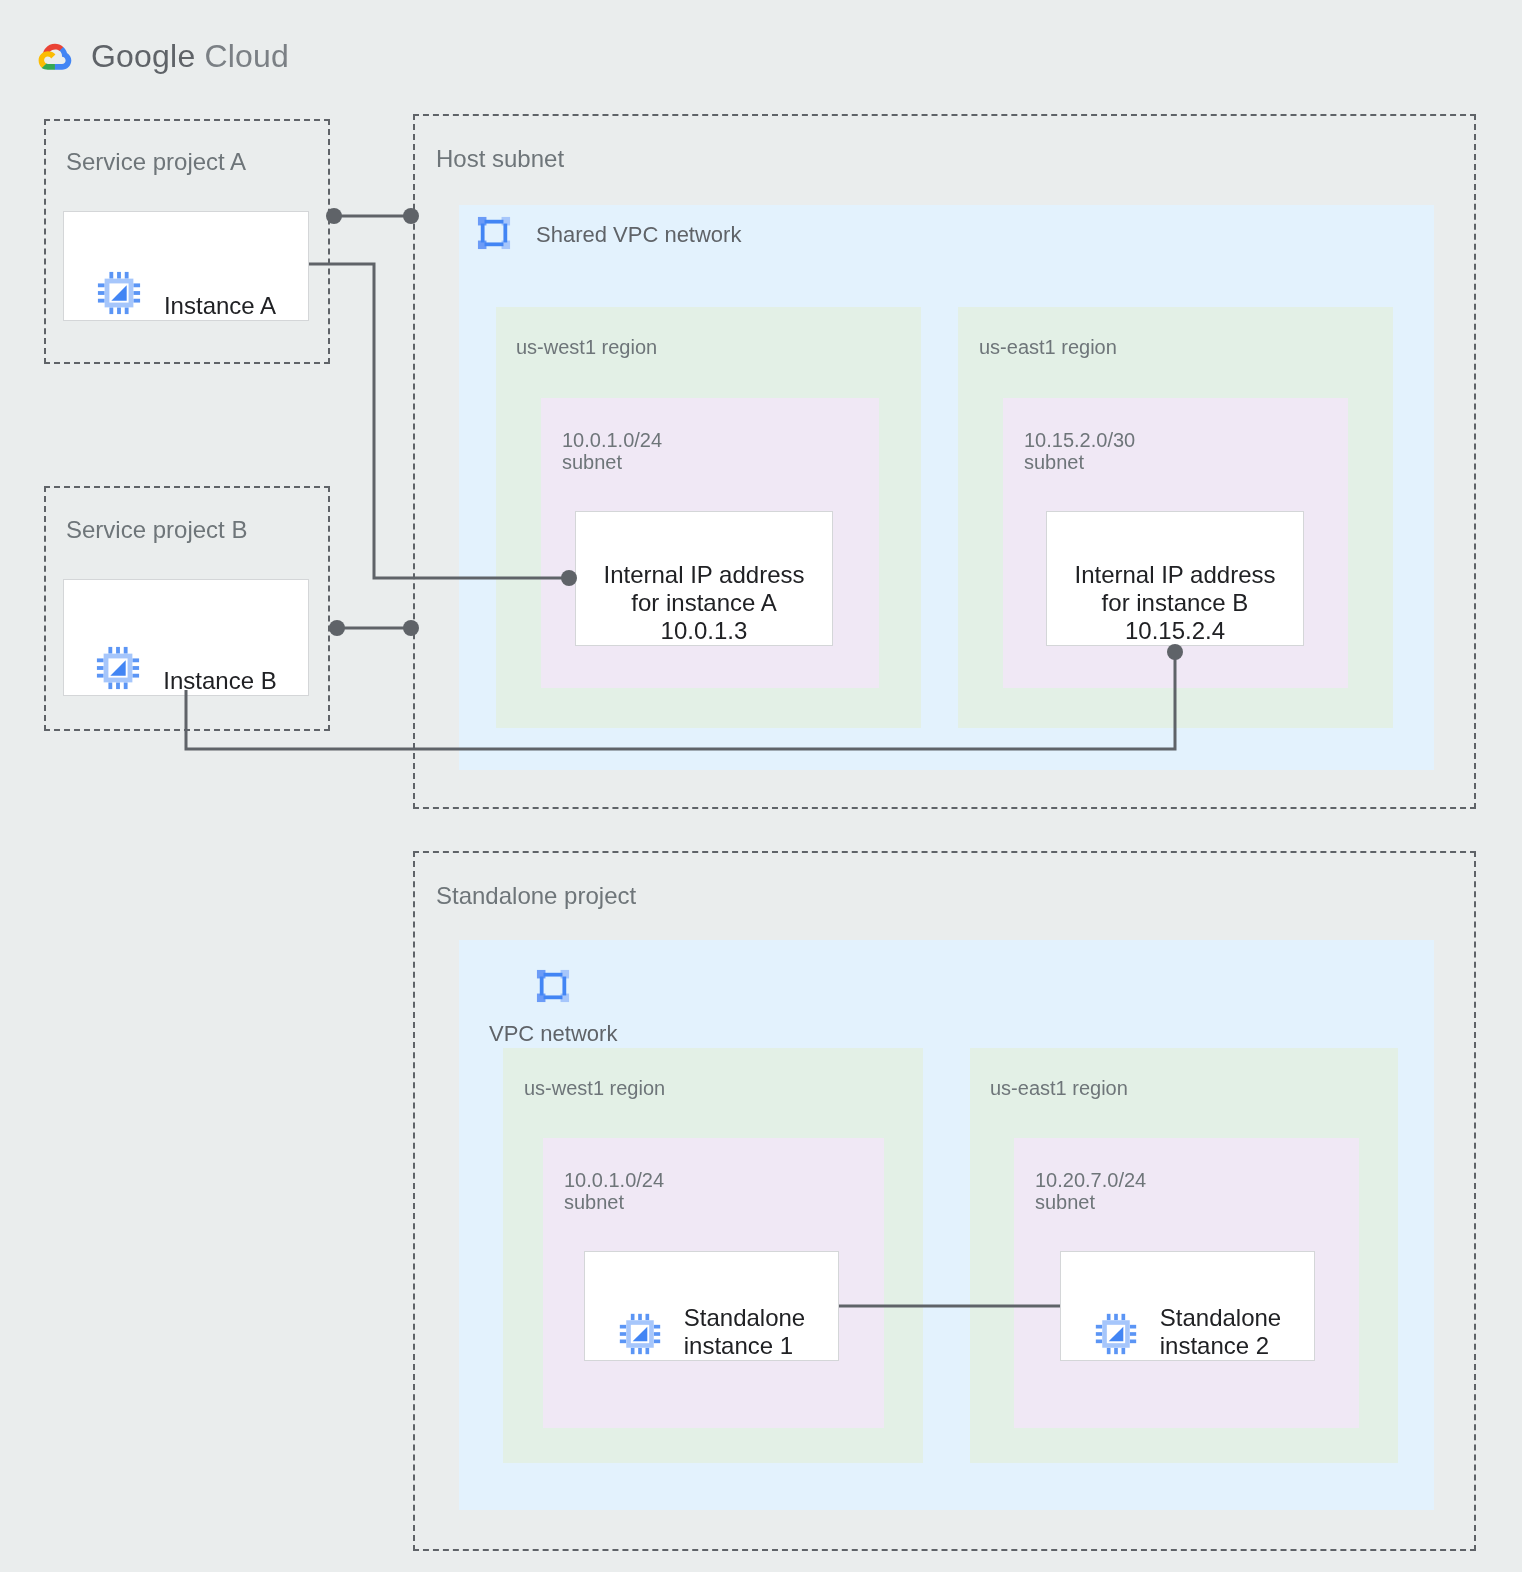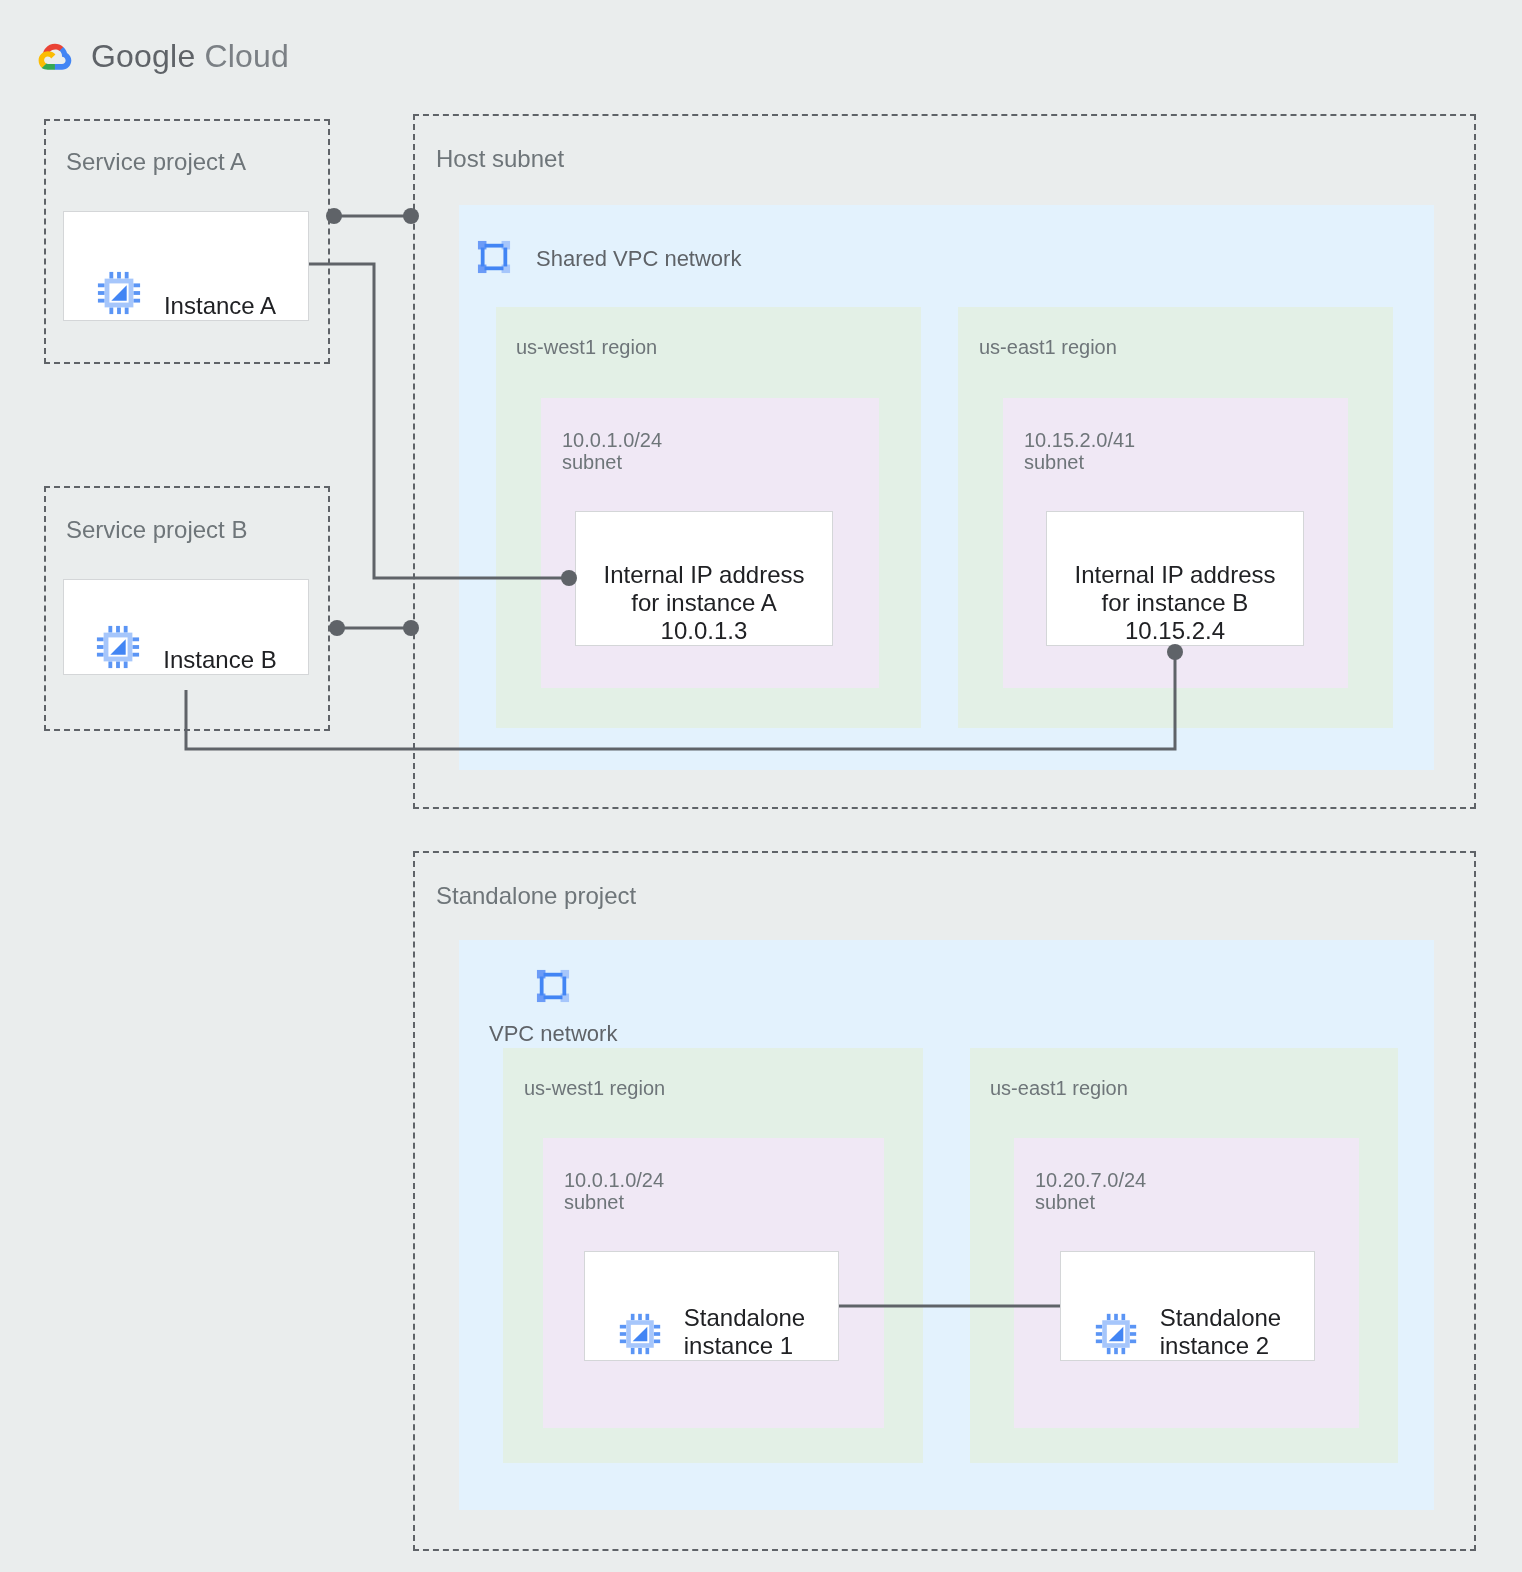--- a/index.html
+++ b/index.html
@@ -128,21 +128,21 @@
         <rect x="14" y="14" width="20" height="20" fill="#ffffff"></rect>
         <path d="M16 32 L32 32 L32 16 Z" fill="#4285f4"></path>
       </svg>
     </span>
     <span class="node-text">Instance A</span>
   </div>
 
   <div class="proj" style="left:44px;top:486px;width:286px;height:245px;"></div>
   <div class="proj-label" style="left:66px;top:516px;">Service project B</div>
 
-  <div class="node with-icon" style="left:63px;top:579px;width:246px;height:96px;">
+  <div class="node with-icon" style="left:63px;top:579px;width:246px;height:117px;">
     <span class="icon-chip">
       <svg width="46" height="46" viewBox="0 0 48 48" xmlns="http://www.w3.org/2000/svg">
         <g fill="#5b95f5">
           <rect x="14" y="2" width="4" height="7"></rect>
             <rect x="22" y="2" width="4" height="7"></rect>
             <rect x="30" y="2" width="4" height="7"></rect>
           <rect x="14" y="39" width="4" height="7"></rect>
             <rect x="22" y="39" width="4" height="7"></rect>
             <rect x="30" y="39" width="4" height="7"></rect>
           <rect x="2" y="14" width="7" height="4"></rect>
@@ -157,21 +157,21 @@
         <path d="M16 32 L32 32 L32 16 Z" fill="#4285f4"></path>
       </svg>
     </span>
     <span class="node-text">Instance B</span>
   </div>
 
   <div class="proj" style="left:413px;top:114px;width:1063px;height:695px;"></div>
   <div class="proj-label" style="left:436px;top:145px;">Host subnet</div>
 
   <div class="vpc" style="left:459px;top:205px;width:975px;height:565px;"></div>
-  <div class="vpc-head" style="left:477px;top:240px;gap:25px;">
+  <div class="vpc-head" style="left:477px;top:216px;gap:25px;">
     <span class="icon-vpc">
       <svg width="34" height="34" viewBox="0 0 36 36" xmlns="http://www.w3.org/2000/svg">
         <rect x="1" y="1" width="9" height="9" fill="#6b9bf7"></rect>
         <rect x="26" y="1" width="9" height="9" fill="#a6c6fb"></rect>
         <rect x="1" y="26" width="9" height="9" fill="#6b9bf7"></rect>
         <rect x="26" y="26" width="9" height="9" fill="#a6c6fb"></rect>
         <rect x="8" y="4" width="20" height="4" fill="#4285f4"></rect>
         <rect x="8" y="28" width="20" height="4" fill="#4285f4"></rect>
         <rect x="4" y="8" width="4" height="20" fill="#4285f4"></rect>
         <rect x="28" y="8" width="4" height="20" fill="#4285f4"></rect>
@@ -187,21 +187,21 @@
 subnet</div>
   <div class="node" style="left:575px;top:511px;width:258px;height:135px;">
     <span class="node-text">Internal IP address
 for instance A
 10.0.1.3</span>
   </div>
 
   <div class="region" style="left:958px;top:307px;width:435px;height:421px;"></div>
   <div class="region-label" style="left:979px;top:336px;">us-east1 region</div>
   <div class="subnet" style="left:1003px;top:398px;width:345px;height:290px;"></div>
-  <div class="subnet-label" style="left:1024px;top:429px;">10.15.2.0/41
+  <div class="subnet-label" style="left:1024px;top:429px;">10.15.2.0/30
 subnet</div>
   <div class="node" style="left:1046px;top:511px;width:258px;height:135px;">
     <span class="node-text">Internal IP address
 for instance B
 10.15.2.4</span>
   </div>
 
   <div class="proj" style="left:413px;top:851px;width:1063px;height:700px;"></div>
   <div class="proj-label" style="left:436px;top:882px;">Standalone project</div>
 

